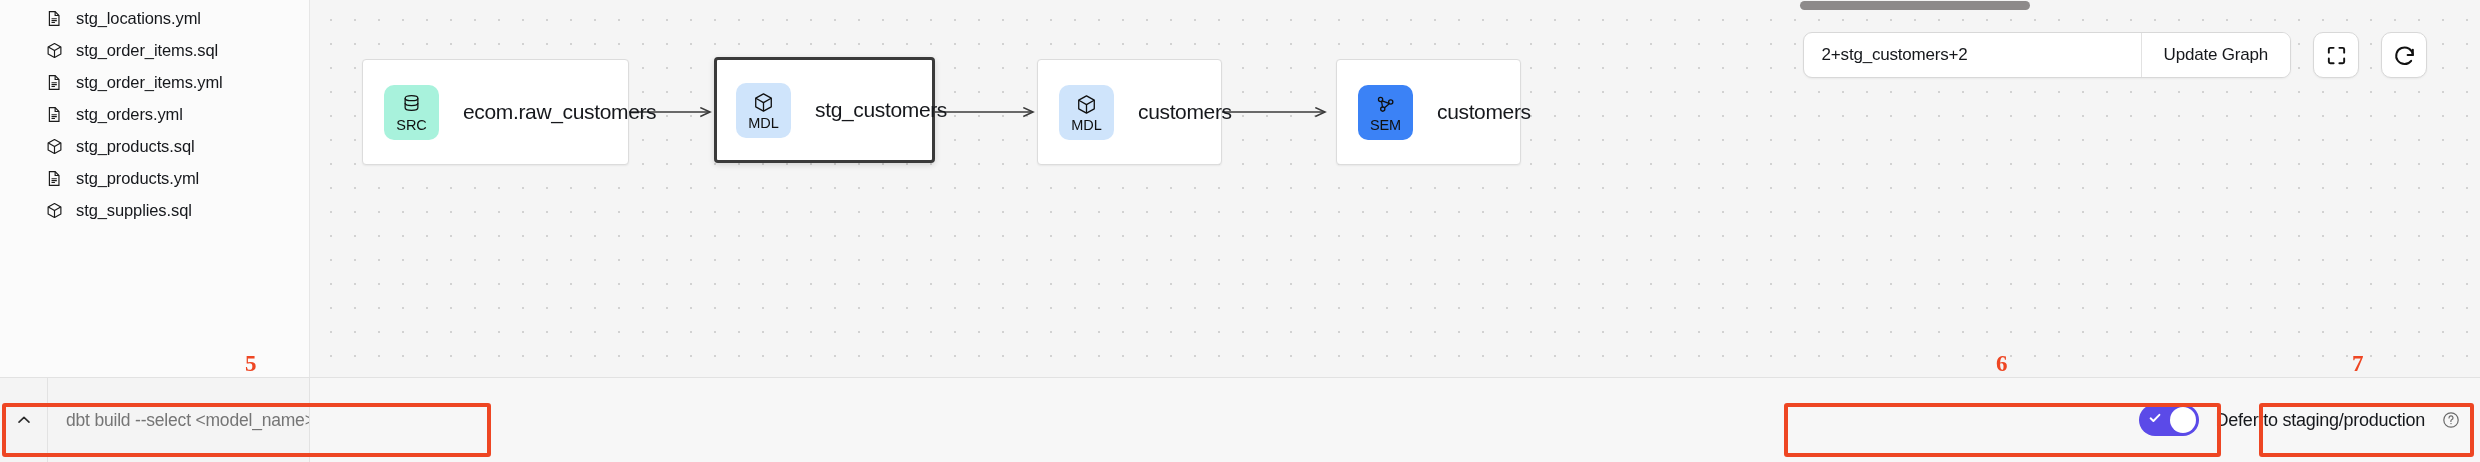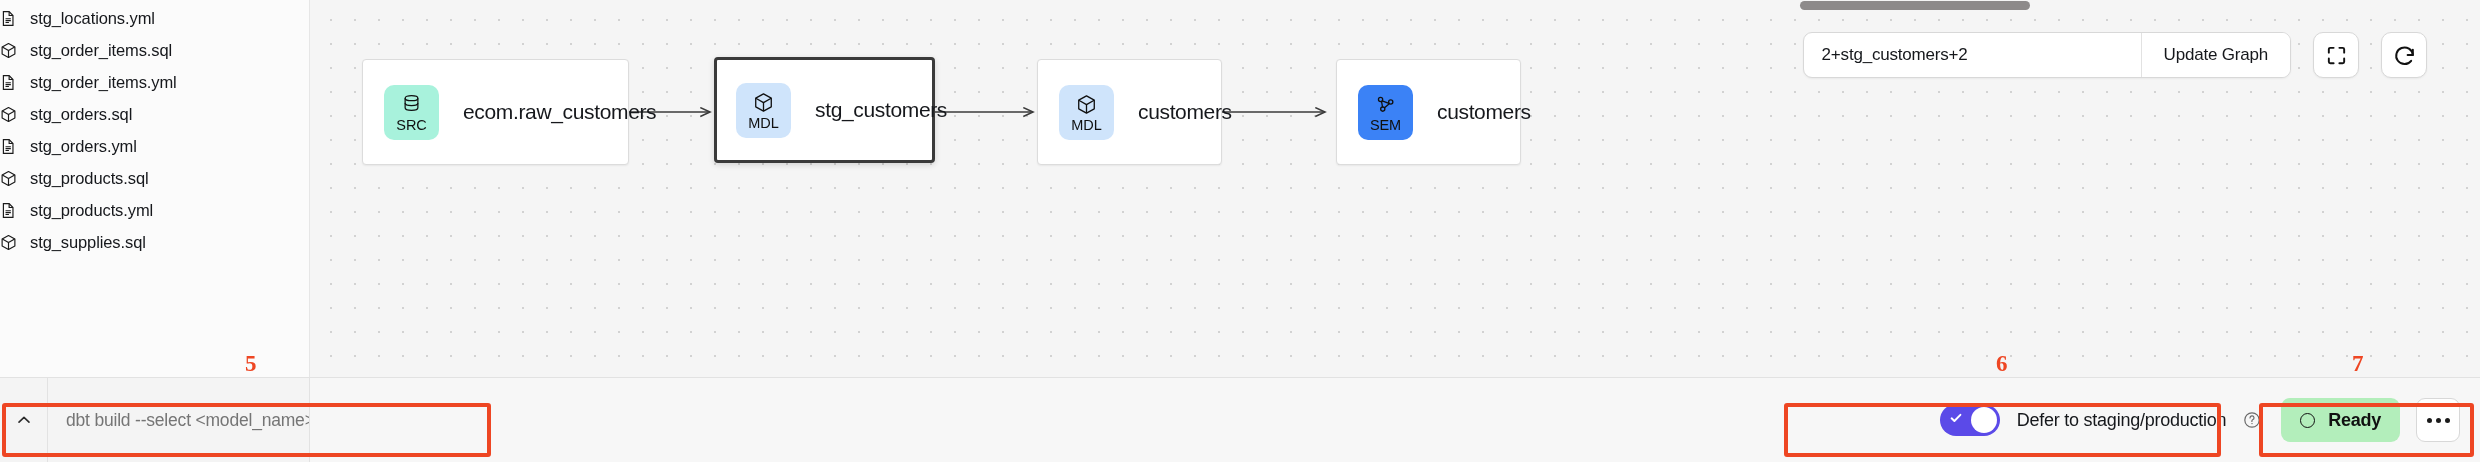--- a/index.html
+++ b/index.html
@@ -29,20 +29,21 @@
     background: #fbfbfb;
     border-right: 1px solid #e6e6e6;
     position: relative;
     padding-top: 2px;
     overflow: hidden;
   }
   .file-row {
     display: flex;
     align-items: center;
     height: 32px;
+    padding-left: 46px;
     gap: 13px;
     cursor: pointer;
   }
   .file-icon {
     width: 17px; height: 17px;
     flex: 0 0 17px;
     display: flex; align-items: center; justify-content: center;
     color: #1b1b1b;
   }
   .file-icon svg { display: block; }
@@ -346,30 +347,20 @@
           <span class="file-icon">
             <svg width="17" height="17" viewBox="0 0 16 16" fill="none" stroke="#1b1b1b" stroke-width="1.1">
               <path d="M3.2 1.6h5.4l3.6 3.6v9.2H3.2z"></path>
                 <path d="M8.6 1.6v3.6h3.6"></path>
               <path d="M5.2 8.2h5M5.2 10h5M5.2 11.8h3.2" stroke-width="1"></path>
             </svg>
           </span>
           <span class="file-label">stg_order_items.yml</span>
         </div>
 
-        <div class="file-row">
-          <span class="file-icon">
-            <svg width="17" height="17" viewBox="0 0 16 16" fill="none" stroke="#1b1b1b" stroke-width="1.1" stroke-linejoin="round">
-              <path d="M8 1.4 14 4.7v6.6L8 14.6 2 11.3V4.7z"></path>
-                <path d="M2.2 4.8 8 8.1l5.8-3.3"></path>
-                <path d="M8 8.1v6.4"></path>
-            </svg>
-          </span>
-          <span class="file-label">stg_orders.sql</span>
-        </div>
 
         <div class="file-row">
           <span class="file-icon">
             <svg width="17" height="17" viewBox="0 0 16 16" fill="none" stroke="#1b1b1b" stroke-width="1.1">
               <path d="M3.2 1.6h5.4l3.6 3.6v9.2H3.2z"></path>
                 <path d="M8.6 1.6v3.6h3.6"></path>
               <path d="M5.2 8.2h5M5.2 10h5M5.2 11.8h3.2" stroke-width="1"></path>
             </svg>
           </span>
           <span class="file-label">stg_orders.yml</span>
@@ -535,31 +526,20 @@
         <span class="defer-label">Defer to staging/production</span>
         <span class="help-icon">
           <svg width="18" height="18" viewBox="0 0 18 18" fill="none" stroke="#6a6a6a" stroke-width="1.2">
             <circle cx="9" cy="9" r="7.2"></circle>
             <path d="M7 6.9a2 2 0 1 1 2.6 1.9c-.5.2-.7.6-.7 1.1v.5" stroke-linecap="round"></path>
             <circle cx="9" cy="12.6" r="0.72" fill="#6a6a6a" stroke="none"></circle>
           </svg>
         </span>
       </div>
 
-      <div class="ready-group">
-        <div class="ready-badge">
-          <span class="ready-dot"></span>
-          <span class="ready-text">Ready</span>
-        </div>
-        <div class="more-btn">
-          <span></span>
-            <span></span>
-            <span></span>
-        </div>
-      </div>
 
     </div>
   </div>
 
   <div class="anno-box" style="left:2px; top:403px; width:489px; height:54px;"></div>
   <span class="anno-num" style="left:245px; top:351px;">5</span>
 
   <div class="anno-box" style="left:1784px; top:403px; width:437px; height:54px;"></div>
   <span class="anno-num" style="left:1996px; top:351px;">6</span>
 

